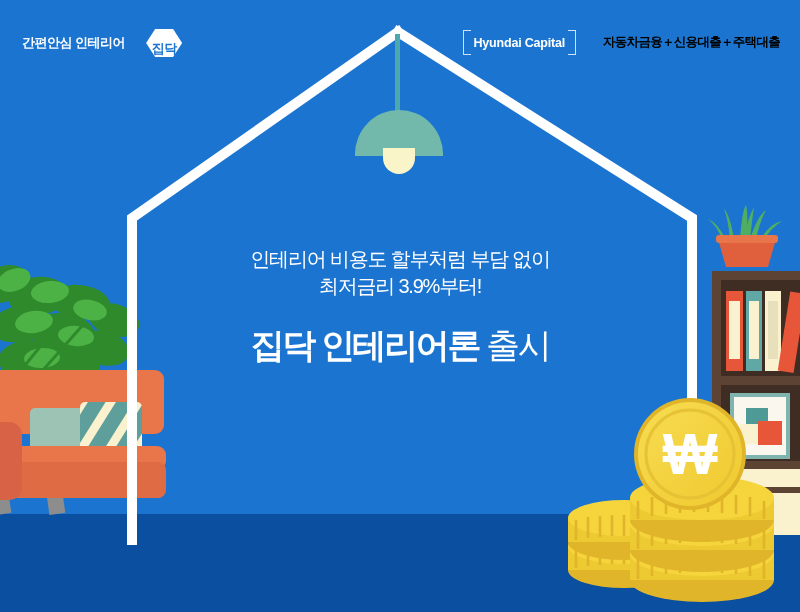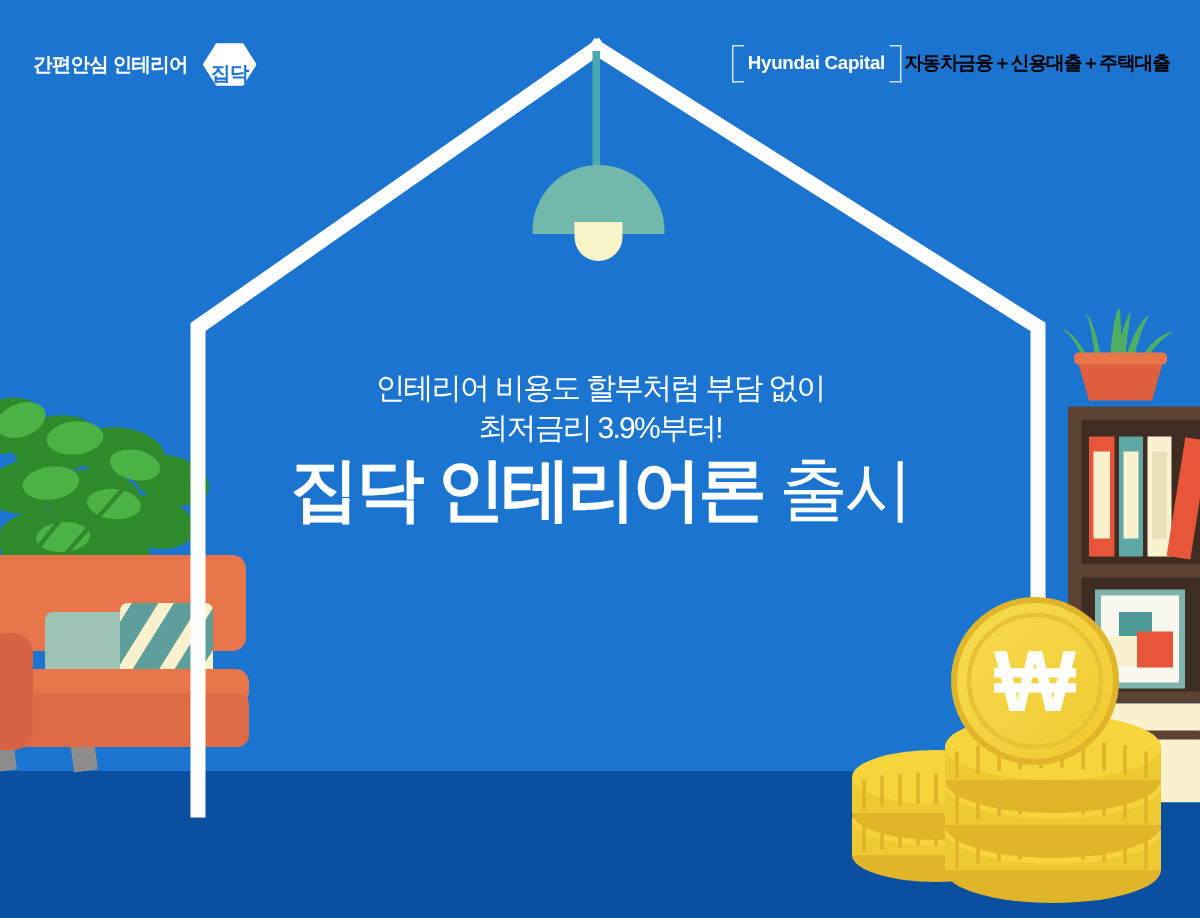--- a/index.html
+++ b/index.html
@@ -35,21 +35,21 @@
   }
   .lamp-bulb{
     position:absolute;left:383px;top:148px;width:32px;height:26px;
     background:#faf5c8;
     border-radius:0 0 16px 16px;
   }
 
   
   .brand-left{
     position:absolute;left:22px;top:28px;
-    display:flex;align-items:center;gap:10px;
+    display:flex;align-items:center;gap:21px;
   }
   .brand-left-text{
     color:#ffffff;font-size:13px;font-weight:bold;letter-spacing:-.5px;
     white-space:nowrap;
   }
   .jipdoc-badge{
     position:relative;width:36px;height:30px;
     display:flex;align-items:flex-end;justify-content:center;
   }
   .jipdoc-badge .hex{
@@ -57,21 +57,21 @@
     clip-path:polygon(25% 3%,75% 3%,100% 50%,75% 97%,25% 97%,0% 50%);
     border-radius:4px;
   }
   .jipdoc-badge .lbl{
     position:relative;color:#1b75d0;font-size:13px;font-weight:bold;
     letter-spacing:-.5px;
   }
 
   .brand-right{
     position:absolute;right:20px;top:30px;
-    display:flex;align-items:center;gap:2px;
+    display:flex;align-items:center;gap:27px;
   }
   .hc-frame{
     position:relative;padding:3px 11px 4px 11px;
   }
   .hc-frame::before,.hc-frame::after{
     content:"";position:absolute;top:0;bottom:0;width:7px;
     border-top:1.5px solid #cfe2f6;border-bottom:1.5px solid #cfe2f6;
   }
   .hc-frame::before{left:0;border-left:1.5px solid #cfe2f6;}
   .hc-frame::after{right:0;border-right:1.5px solid #cfe2f6;}
@@ -87,22 +87,22 @@
   
   .copy{
     position:absolute;left:0;right:0;top:246px;text-align:center;
     pointer-events:none;
   }
   .copy-line{
     color:#ffffff;font-size:20px;font-weight:500;letter-spacing:-1.2px;
     line-height:1.36;white-space:nowrap;
   }
   .headline{
-    margin-top:0;
-    color:#ffffff;font-size:46px;letter-spacing:-2.4px;
+    margin-top:26px;
+    color:#ffffff;font-size:34px;letter-spacing:-2.4px;
     white-space:nowrap;line-height:1.15;
   }
   .headline .hl-strong{font-weight:bold;}
   .headline .hl-light{font-weight:400;}
 
   
   .plant-left{position:absolute;left:-6px;top:262px;width:150px;height:120px;}
   .sofa{position:absolute;left:-14px;top:366px;width:180px;height:160px;}
 
   

